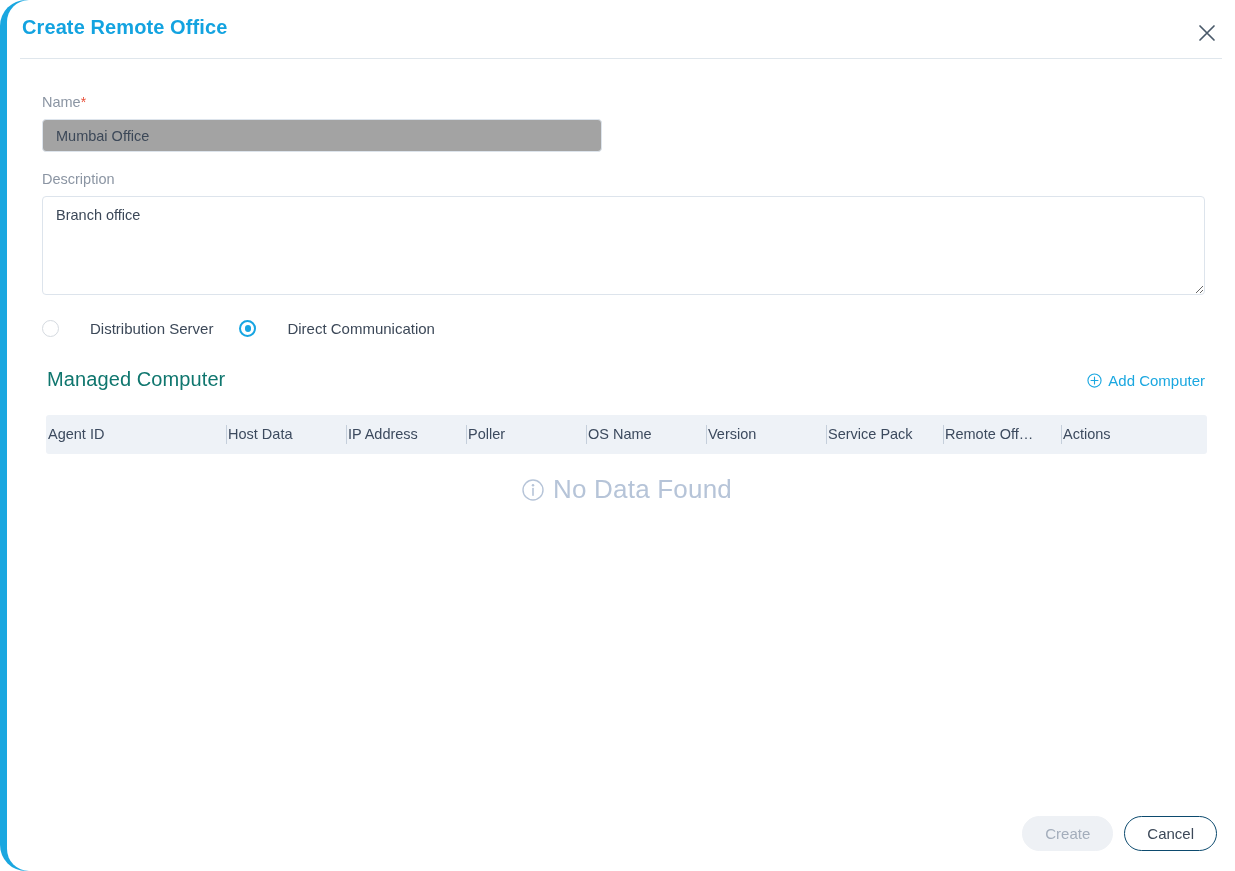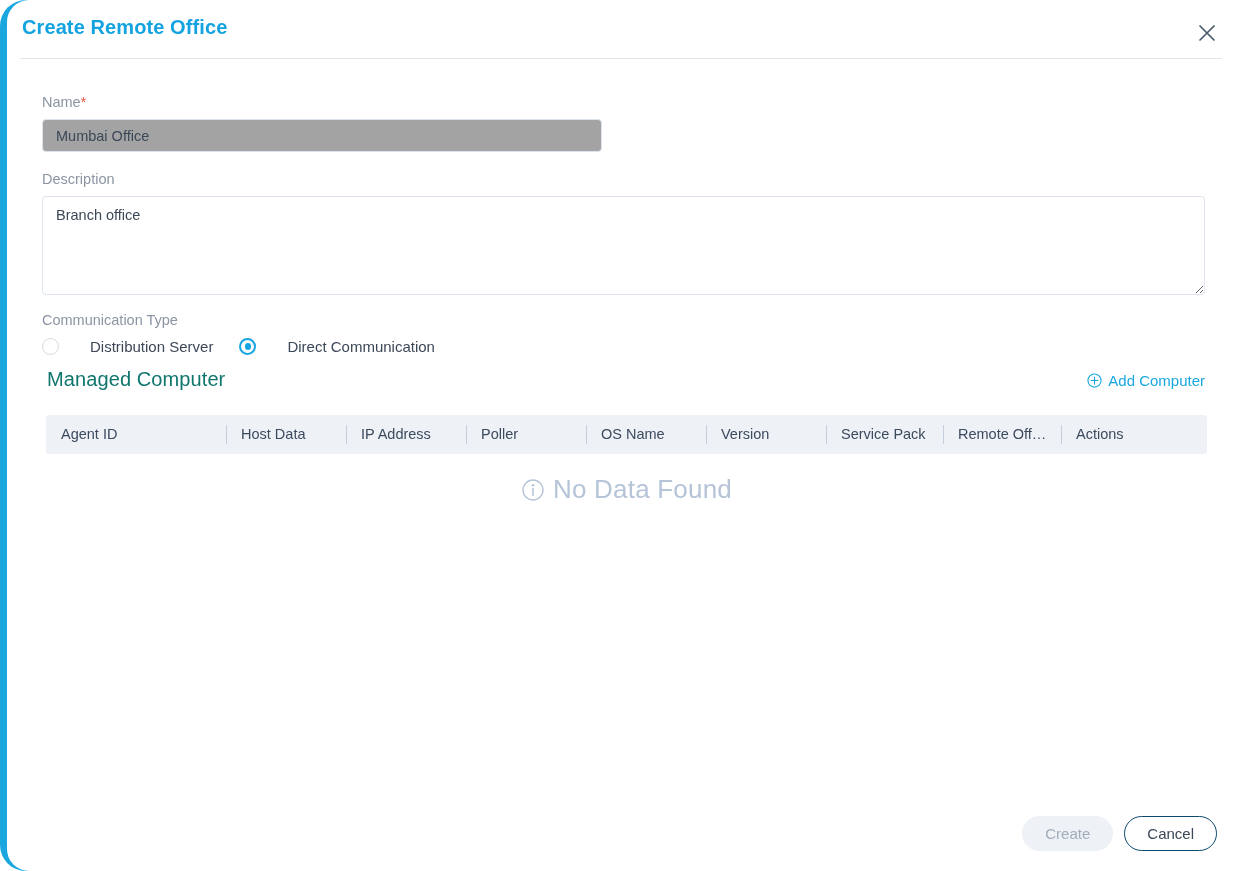--- a/index.html
+++ b/index.html
@@ -237,21 +237,21 @@
   .table-header {
     display: flex;
     align-items: center;
     height: 39px;
     background: #eef2f7;
     border-radius: 3px;
   }
   .th {
     font-size: 14.5px;
     color: #3c4a5e;
-    padding-left: 15px;
+    padding-left: 2px;
     position: relative;
     white-space: nowrap;
     overflow: hidden;
     text-overflow: ellipsis;
     flex: 0 0 auto;
     height: 39px;
     line-height: 39px;
   }
   .th + .th::before {
     content: "";
@@ -350,21 +350,20 @@
         </div>
         <input class="name-input" type="text" value="Mumbai Office" style="">
       </div>
 
       <div class="desc-block">
         <div class="field-label">Description</div>
         <textarea class="desc-input" style="">Branch office</textarea>
       </div>
 
       <div class="comm-block">
-        <div class="field-label">Communication Type</div>
         <div class="radio-row">
           <div class="radio-item">
             <span class="radio-dot"></span>
             <span class="radio-label">Distribution Server</span>
           </div>
           <div class="radio-item selected">
             <span class="radio-dot"></span>
             <span class="radio-label">Direct Communication</span>
           </div>
         </div>

